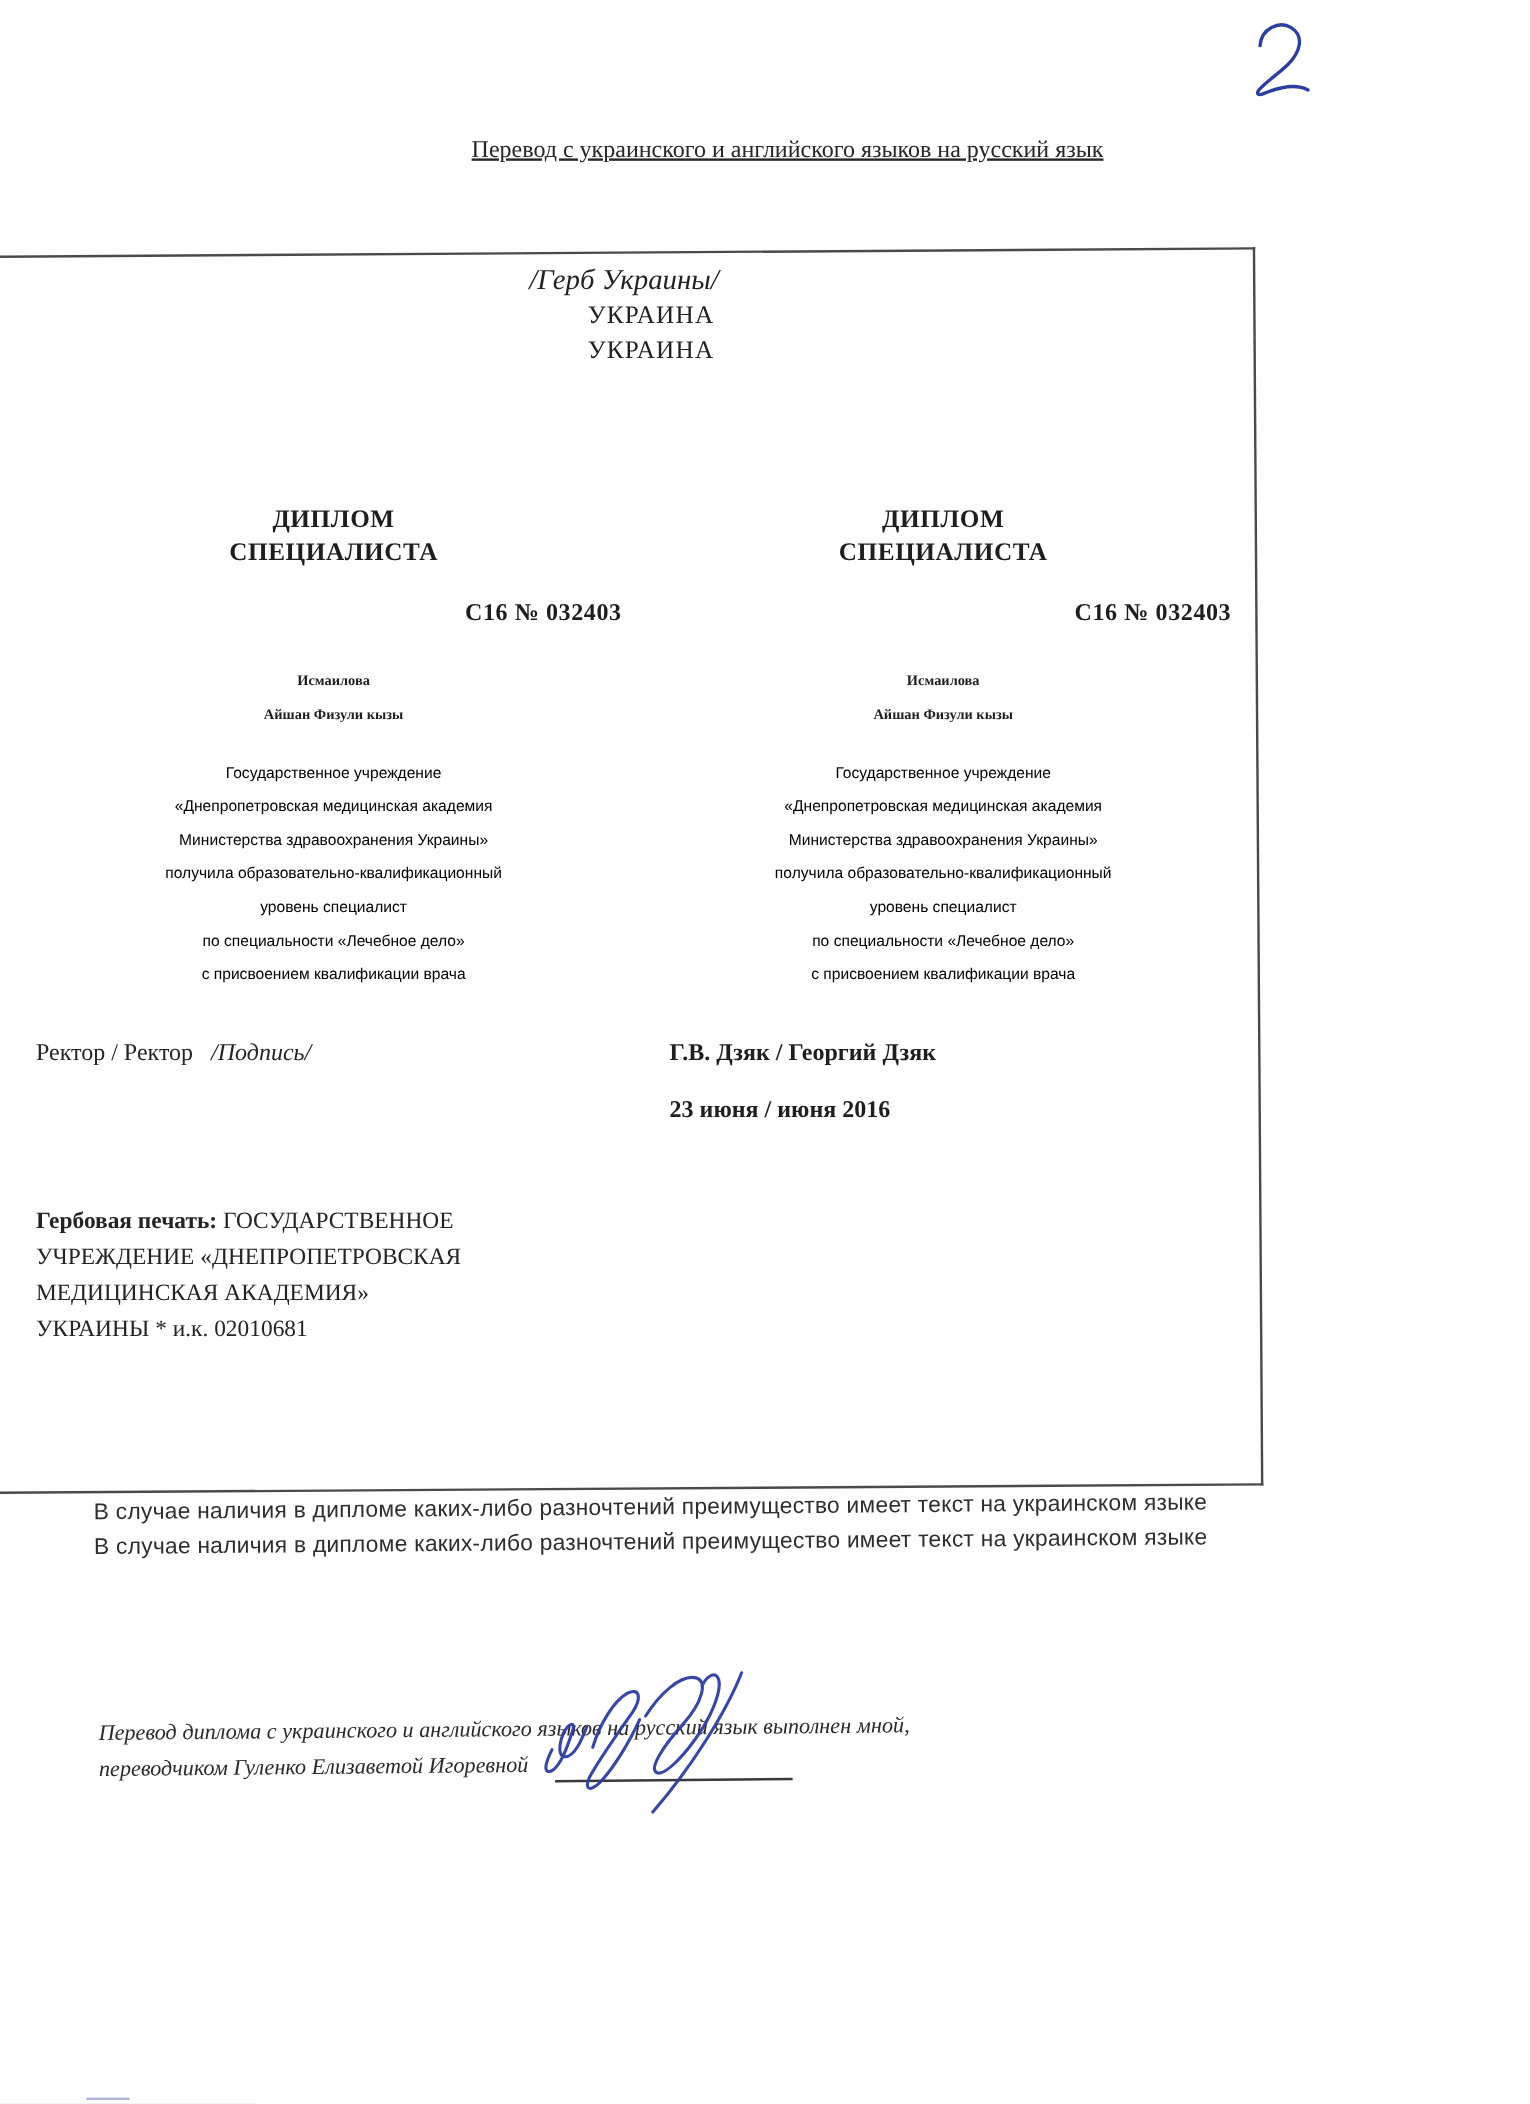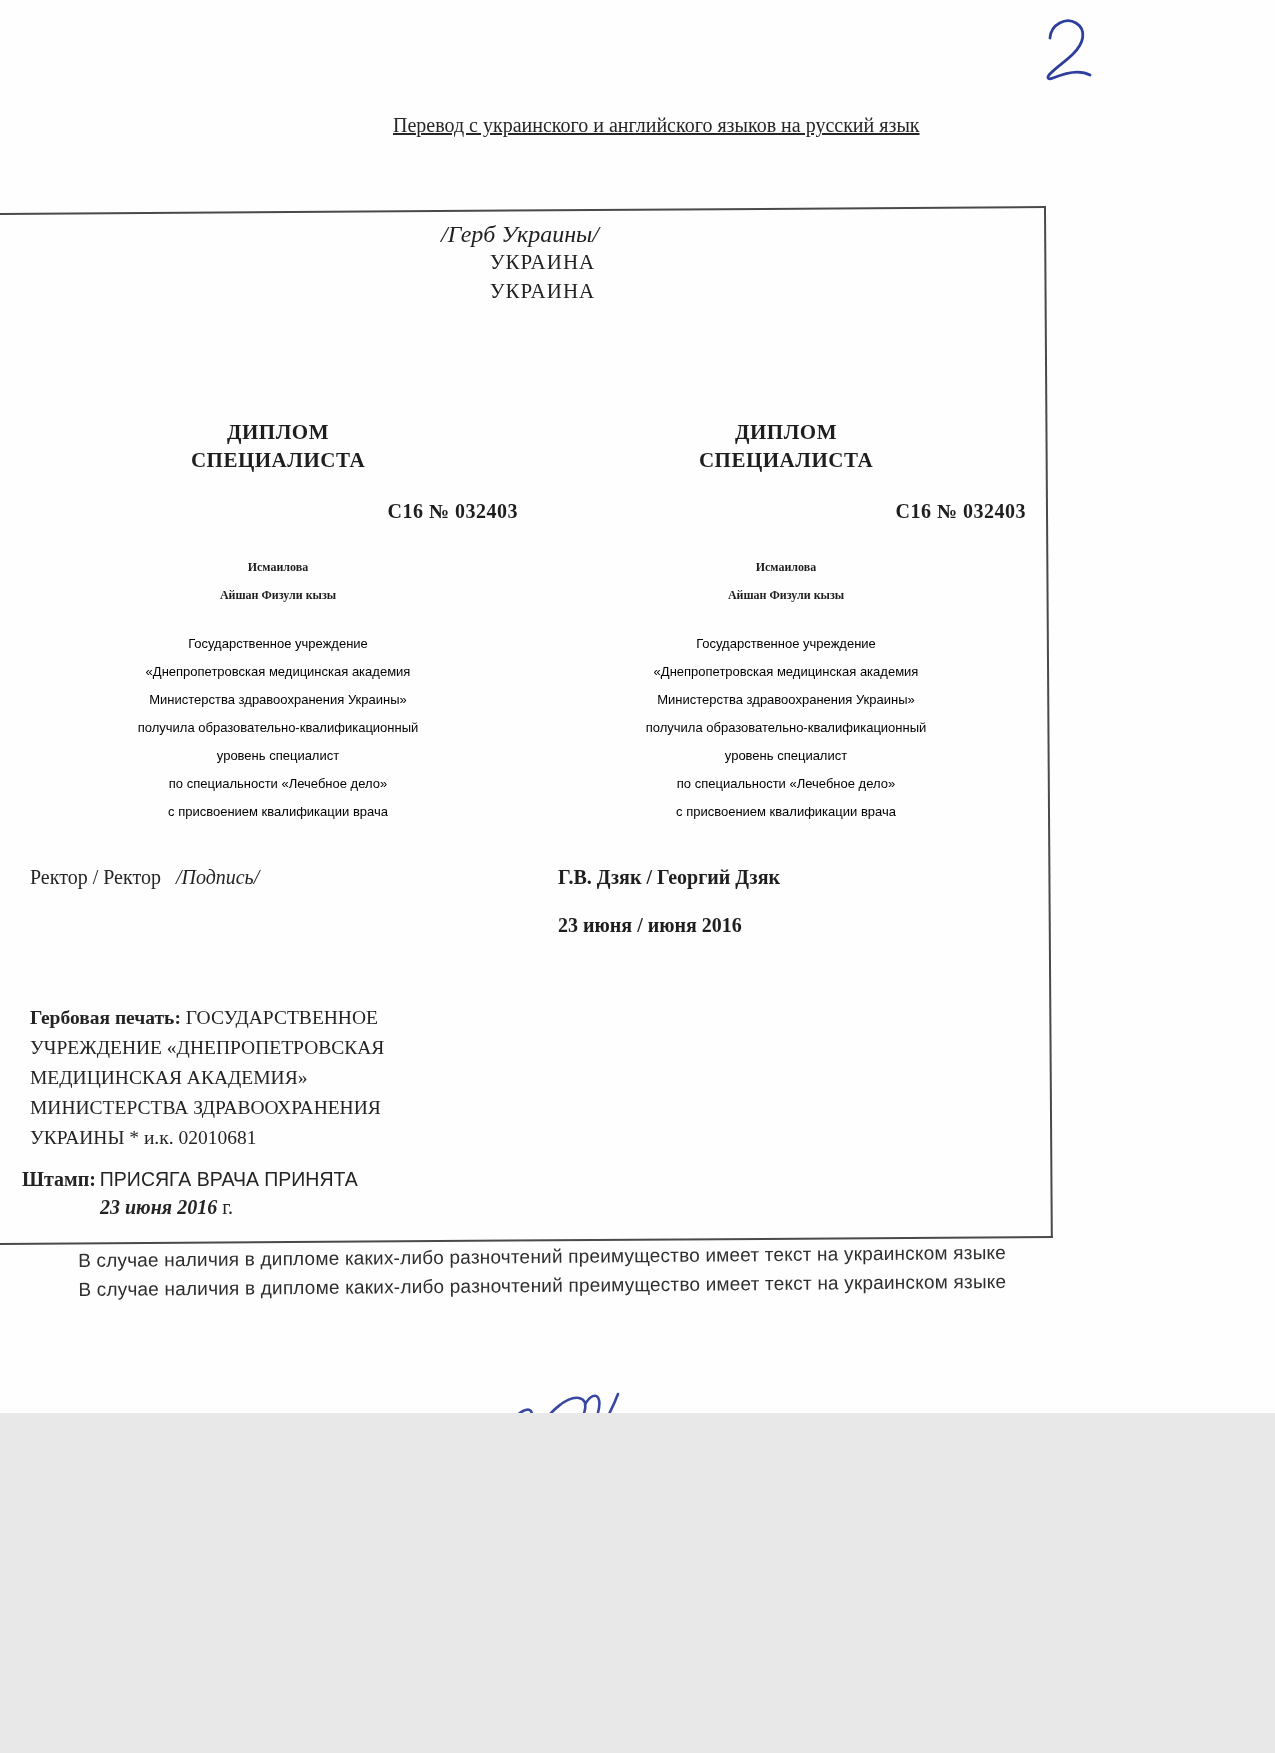--- a/index.html
+++ b/index.html
@@ -1,18 +1,18 @@
 <!DOCTYPE html>
 <html><head>
 <meta charset="utf-8">
 <style>
   html,body{margin:0;padding:0;background:#e8e8e8;}
   #page{
     position:relative;
-    width:1275px;height:1413px;
+    width:1275px;height:1753px;
     margin:0 auto;
     background:#fefefe;
     overflow:hidden;
     font-family:"Liberation Serif", serif;
     color:#1e1e1e;
   }
   .abs{position:absolute;}
   .b{font-weight:bold;}
   .nw{white-space:nowrap;}
 
@@ -159,34 +159,23 @@
     <span class="sig-note">/Подпись/</span>
   </div>
 
   <div id="dzyak-line" class="abs">Г.В. Дзяк / Георгий Дзяк</div>
   <div id="date-right" class="abs">23 июня / июня 2016</div>
 
   <div id="seal-block" class="abs">
     <div class="line"><span class="b">Гербовая печать:</span> <span>ГОСУДАРСТВЕННОЕ</span></div>
     <div class="line">УЧРЕЖДЕНИЕ «ДНЕПРОПЕТРОВСКАЯ</div>
     <div class="line">МЕДИЦИНСКАЯ АКАДЕМИЯ»</div>
-    <div class="line">МИНИСТЕРСТВА ЗДРАВООХРАНЕНИЯ</div>
     <div class="line">УКРАИНЫ * и.к. 02010681</div>
   </div>
 
-  <div id="stamp-block" class="abs">
-    <div class="nw">
-      <span id="stamp-label">Штамп:</span>
-      <span id="stamp-text">ПРИСЯГА ВРАЧА ПРИНЯТА</span>
-    </div>
-    <div id="stamp-date-line" class="nw">
-      <span id="stamp-date">23 июня 2016</span>
-      <span>г.</span>
-    </div>
-  </div>
 
   <div id="disclaimers" class="abs">
     <div>В случае наличия в дипломе каких-либо разночтений преимущество имеет текст на украинском языке</div>
     <div>В случае наличия в дипломе каких-либо разночтений преимущество имеет текст на украинском языке</div>
   </div>
 
   <div id="translator-note" class="abs">
     <div>Перевод диплома с украинского и английского языков на русский язык выполнен мной,</div>
     <div>переводчиком Гуленко Елизаветой Игоревной</div>
     <div id="signature-baseline"></div>

